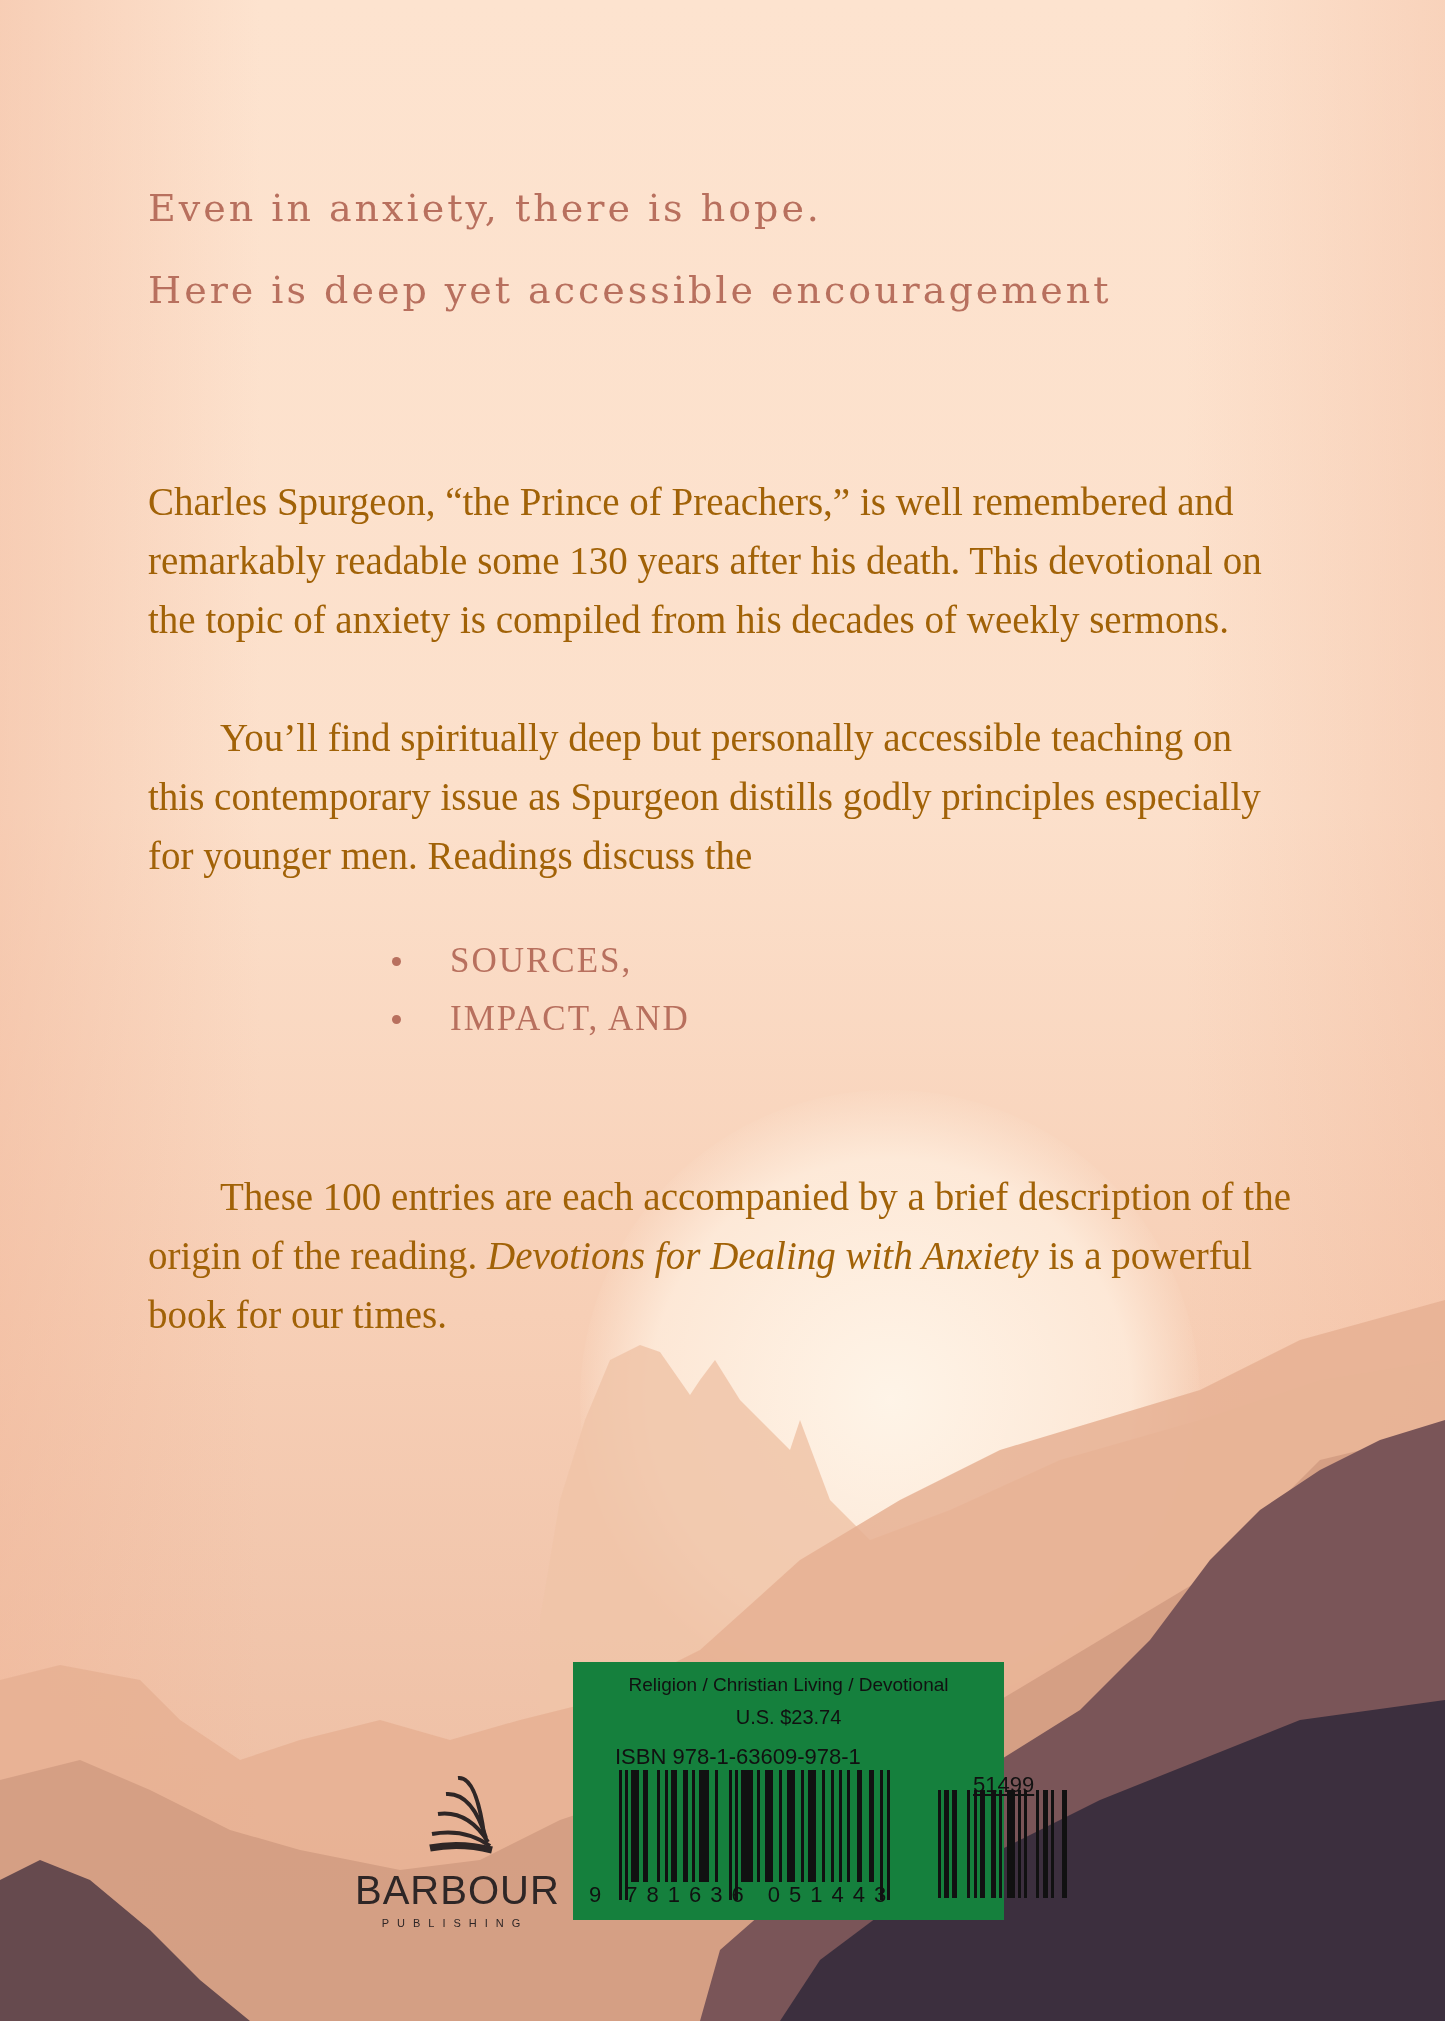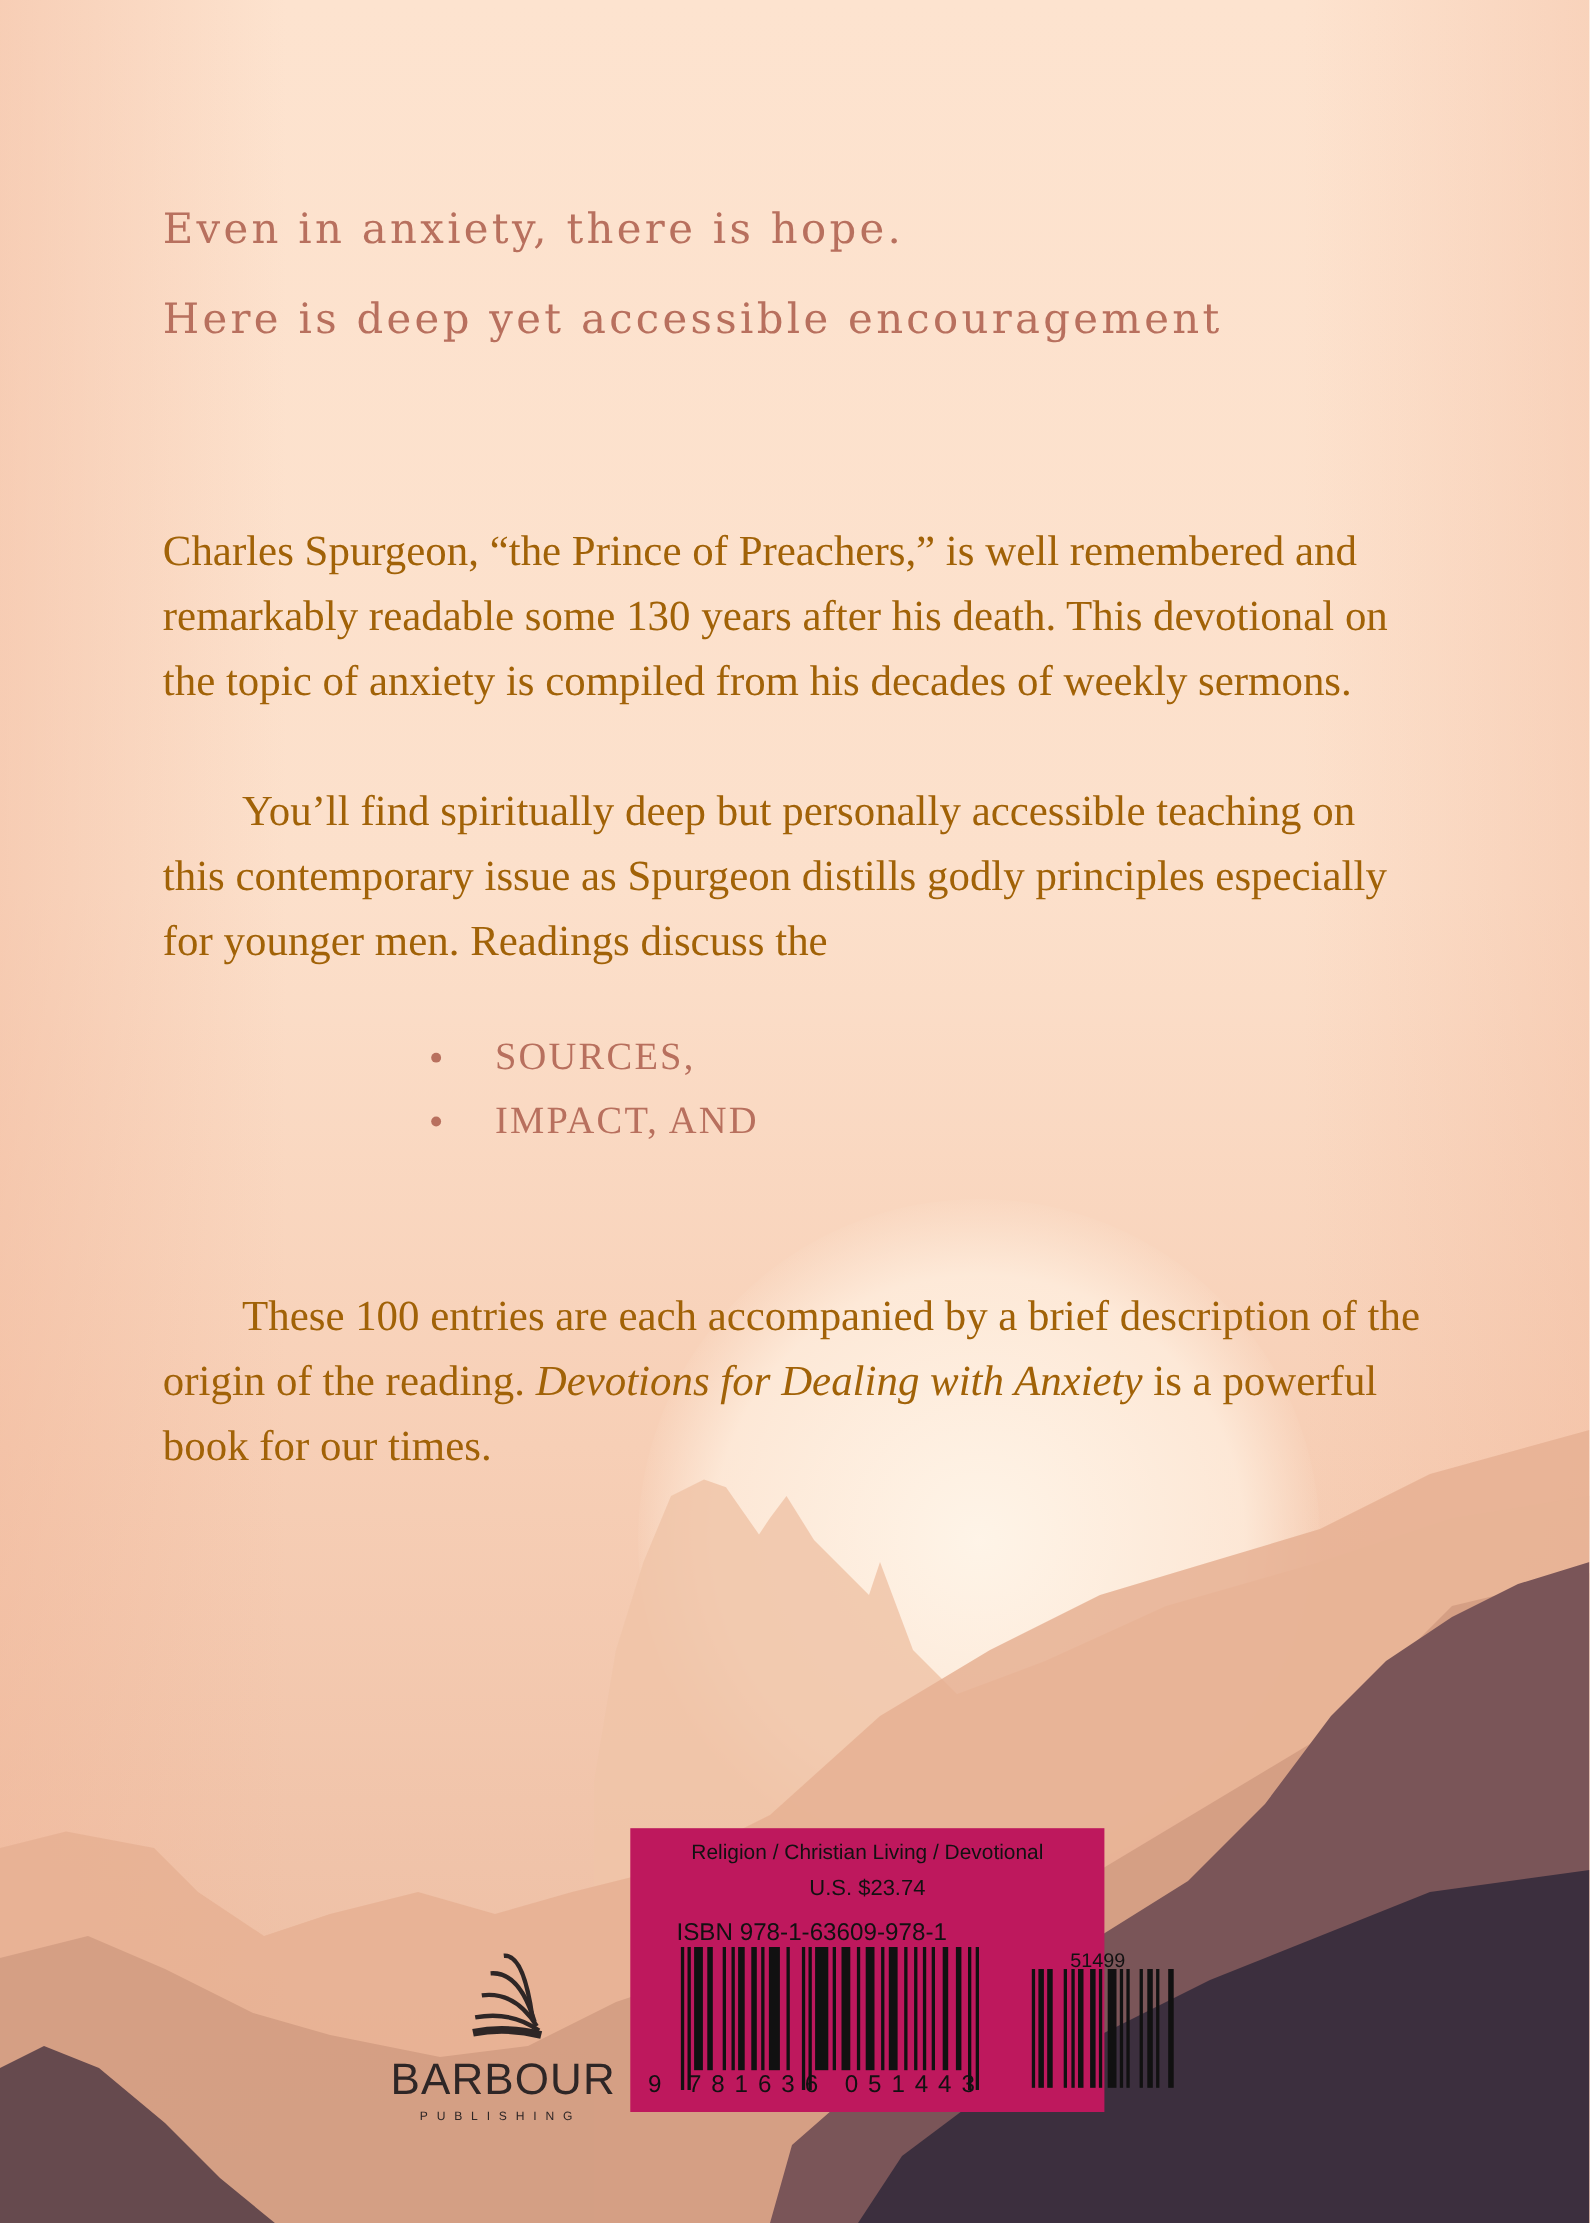--- a/index.html
+++ b/index.html
@@ -18,27 +18,27 @@
   .p1 { top:472px; }
   .p2 { top:708px; text-indent:72px; }
   .p3 { top:1155px; text-indent:72px;margin-top:12px; }
   .bullets { position:absolute; left:392px; top:932px; font-family:"Liberation Serif", serif;
     font-size:35px; color:#b8705e; letter-spacing:2px; }
   .bullet { height:58px; display:flex; align-items:center; }
   .dot { width:9px; height:9px; border-radius:50%; background:#b8705e; margin-right:49px; }
   .logo { position:absolute; left:355px; top:1770px; width:200px; text-align:center; color:#2e2626; }
   .logo .name { font-family:"Liberation Sans", sans-serif; font-size:40px; letter-spacing:1px; margin-top:4px; }
   .logo .sub { font-family:"Liberation Sans", sans-serif; font-size:11px; letter-spacing:8px; margin-top:4px; }
-  .barcode-box { position:absolute; left:573px; top:1662px; width:431px; height:258px; background:#be185d; }
+  .barcode-box { position:absolute; left:573px; top:1662px; width:431px; height:258px; background:#15803d; }
   .bc-cat { position:absolute; top:12px; left:0; width:100%; text-align:center;
     font-family:"Liberation Sans", sans-serif; font-size:19px; color:#111; }
   .bc-price { position:absolute; top:44px; left:0; width:100%; text-align:center;
     font-family:"Liberation Sans", sans-serif; font-size:20px; color:#111; }
   .bc-isbn { position:absolute; top:82px; left:42px; font-family:"Liberation Sans", sans-serif; font-size:22px; color:#111; }
-  .bc-price-code { position:absolute; top:110px; left:400px; font-family:"Liberation Sans", sans-serif; font-size:18px; color:#111; }
+  .bc-price-code { position:absolute; top:110px; left:400px; font-family:"Liberation Sans", sans-serif; font-size:22px; color:#111;text-decoration:underline; }
   .bc-digits { position:absolute; top:220px; left:16px; font-family:"Liberation Sans", sans-serif; font-size:22px; color:#111; letter-spacing:9px; }
   .bars { position:absolute; }
   .bars span { position:absolute; top:0; background:#111; }
 </style>
 </head>
 <body>
 
 <div class="vignette"></div>
 <div class="sun"></div>
 

